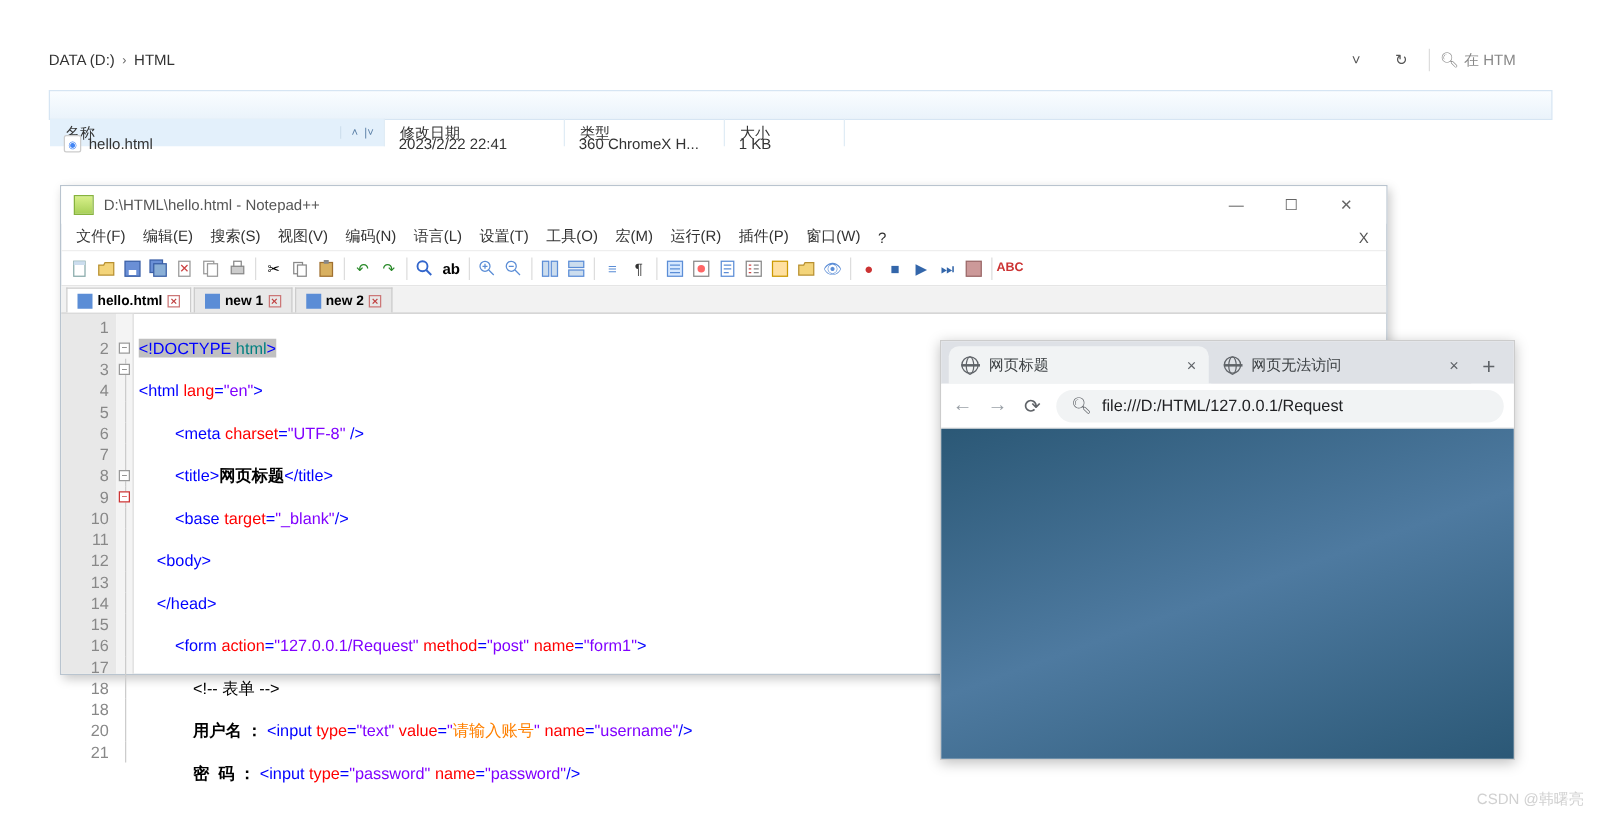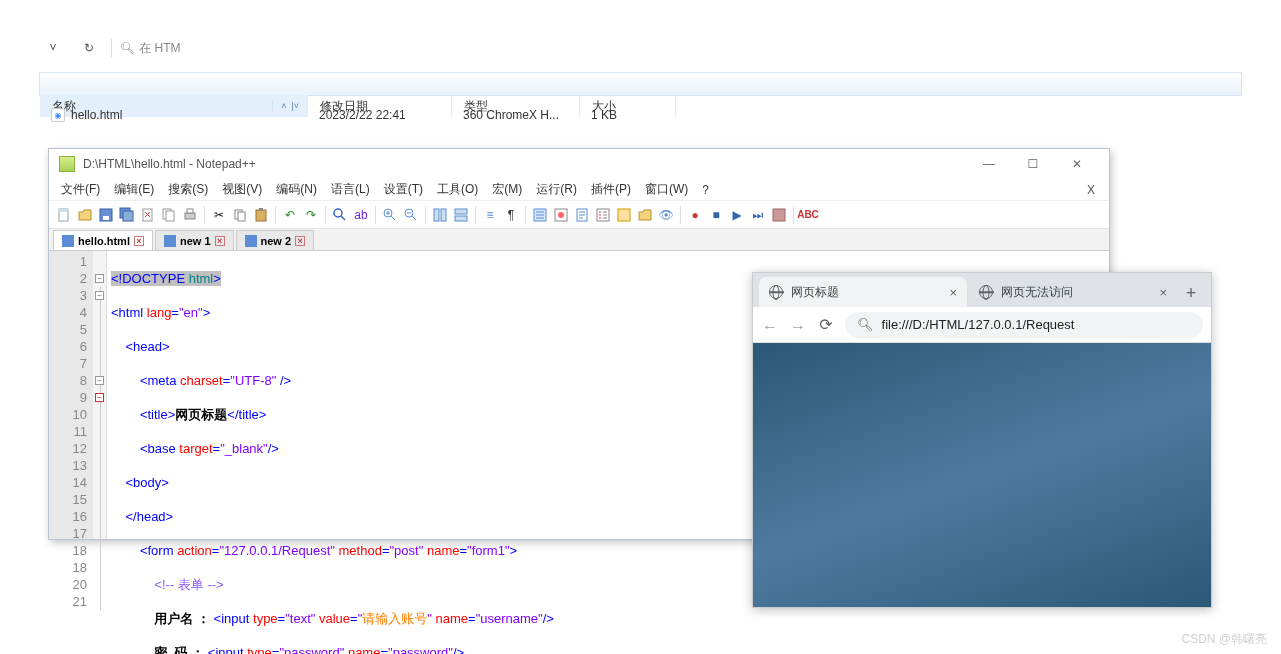--- a/index.html
+++ b/index.html
@@ -56,21 +56,21 @@
 .fold div { height: 17px; display: flex; align-items: center; justify-content: center; color: #888; font-size: 9px; position: relative; }
 .fold .line::before { content: ""; position: absolute; top: 0; bottom: 0; left: 50%; width: 1px; background: #ccc; }
 .fold .box { width: 9px; height: 9px; border: 1px solid #999; background: #fff; display: flex; align-items: center; justify-content: center; font-size: 8px; line-height: 1; color: #666; z-index: 1; }
 .code { flex: 1; padding: 2px 0 0 4px; white-space: pre; position: relative; }
 .code .ln { height: 17px; }
 .code .sel { background: #c0c0c0; }
 .t-blue { color: #0000ff; }
 .t-red { color: #ff0000; }
 .t-purple { color: #8000ff; }
 .t-black { color: #000; font-weight: bold; }
-.t-green { color: #8b5cf6; text-align: center; }
+.t-green { color: #000000; text-align: center; }
 .t-orange { color: #ff8000; }
 .t-teal { color: #008080; }
 
 
 .browser { position: absolute; top: 272px; left: 752px; width: 460px; height: 336px; background: #fff; border: 1px solid #ccc; box-shadow: 0 2px 10px rgba(0,0,0,0.25); display: flex; flex-direction: column; }
 .b-tabs { height: 34px; background: #dee1e6; display: flex; align-items: flex-end; padding: 0 6px; }
 .b-tab { height: 30px; flex: 1; background: #dee1e6; border-radius: 8px 8px 0 0; display: flex; align-items: center; padding: 0 10px; gap: 8px; font-size: 12px; color: #3c4043; min-width: 0; }
 .b-tab.inactive { background: #f1f3f4; margin-right: 2px; }
 .b-tab .globe { width: 14px; height: 14px; border: 1.5px solid #5f6368; border-radius: 50%; position: relative; flex-shrink: 0; }
 .b-tab .globe::before { content: ""; position: absolute; top: -1.5px; bottom: -1.5px; left: 50%; width: 5px; border: 1.5px solid #5f6368; border-radius: 50%; transform: translateX(-50%); }
@@ -86,20 +86,25 @@
 .b-content { flex: 1; background: linear-gradient(160deg,#2b5876 0%,#4e7aa0 50%,#2b5876 100%); }
 
 .watermark { position: absolute; right: 14px; bottom: 6px; font-size: 12px; color: rgba(200,200,200,0.85); }
 
 svg.icon { width: 16px; height: 16px; }
 </style>
 </head>
 <body>
 
 <div class="explorer-bar">
+  <div class="breadcrumb">
+    <span>DATA (D:)</span>
+    <span class="chev">›</span>
+    <span>HTML</span>
+  </div>
   <div class="explorer-actions">
     <div class="explorer-btn">˅</div>
     <div class="explorer-btn">↻</div>
     <div class="explorer-sep"></div>
     <div class="search-box">
       <span>🔍︎</span>
       <span>在 HTM</span>
     </div>
   </div>
 </div>
@@ -208,21 +213,21 @@
     <span class="tsep"></span>
     <span class="tb" style="color:#2a8a2a">↶</span>
     <span class="tb" style="color:#2a8a2a">↷</span>
     <span class="tsep"></span>
     <span class="tb">
         <svg class="icon" viewBox="0 0 16 16">
           <circle cx="6" cy="6" r="4" fill="none" stroke="#36c" stroke-width="1.5"></circle>
           <path d="M9 9l4 4" stroke="#36c" stroke-width="1.5"></path>
         </svg>
       </span>
-    <span class="tb" style="color:#6d28d9;font-weight:normal">ab</span>
+    <span class="tb" style="color:#000000;font-weight:bold">ab</span>
     <span class="tsep"></span>
     <span class="tb">
         <svg class="icon" viewBox="0 0 16 16">
           <circle cx="6" cy="6" r="4" fill="none" stroke="#5b8dd6"></circle>
           <path d="M6 4v4M4 6h4M9 9l4 4" stroke="#5b8dd6"></path>
         </svg>
       </span>
     <span class="tb">
         <svg class="icon" viewBox="0 0 16 16">
           <circle cx="6" cy="6" r="4" fill="none" stroke="#5b8dd6"></circle>
@@ -365,21 +370,20 @@
         <div class="line"></div>
         <div class="line"></div>
         <div class="line"></div>
         <div class="line"></div>
         <div class="line"></div>
         <div class="line"></div>
     </div>
     <div class="code">
 <div class="ln"><span class="sel"><span class="t-blue">&lt;</span><span class="t-blue">!DOCTYPE</span> <span class="t-teal">html</span><span class="t-blue">&gt;</span></span></div>
 <div class="ln"><span class="t-blue">&lt;</span><span class="t-blue">html</span> <span class="t-red">lang</span><span class="t-blue">=</span><span class="t-purple">"en"</span><span class="t-blue">&gt;</span></div>
-<div class="ln">    <span class="t-blue">&lt;</span><span class="t-blue">head</span><span class="t-blue">&gt;</span></div>
 <div class="ln">        <span class="t-blue">&lt;</span><span class="t-blue">meta</span> <span class="t-red">charset</span><span class="t-blue">=</span><span class="t-purple">"UTF-8"</span> <span class="t-blue">/&gt;</span></div>
 <div class="ln">        <span class="t-blue">&lt;</span><span class="t-blue">title</span><span class="t-blue">&gt;</span><span class="t-black">网页标题</span><span class="t-blue">&lt;/</span><span class="t-blue">title</span><span class="t-blue">&gt;</span></div>
 <div class="ln">        <span class="t-blue">&lt;</span><span class="t-blue">base</span> <span class="t-red">target</span><span class="t-blue">=</span><span class="t-purple">"_blank"</span><span class="t-blue">/&gt;</span></div>
 <div class="ln">    <span class="t-blue">&lt;</span><span class="t-blue">body</span><span class="t-blue">&gt;</span></div>
 <div class="ln">    <span class="t-blue">&lt;/</span><span class="t-blue">head</span><span class="t-blue">&gt;</span></div>
 <div class="ln">        <span class="t-blue">&lt;</span><span class="t-blue">form</span> <span class="t-red">action</span><span class="t-blue">=</span><span class="t-purple">"127.0.0.1/Request"</span> <span class="t-red">method</span><span class="t-blue">=</span><span class="t-purple">"post"</span> <span class="t-red">name</span><span class="t-blue">=</span><span class="t-purple">"form1"</span><span class="t-blue">&gt;</span></div>
 <div class="ln">            <span class="t-green">&lt;!-- 表单 --&gt;</span></div>
 <div class="ln">            <span class="t-black">用户名 ：</span> <span class="t-blue">&lt;</span><span class="t-blue">input</span> <span class="t-red">type</span><span class="t-blue">=</span><span class="t-purple">"text"</span> <span class="t-red">value</span><span class="t-blue">=</span><span class="t-purple">"</span><span class="t-orange">请输入账号</span><span class="t-purple">"</span> <span class="t-red">name</span><span class="t-blue">=</span><span class="t-purple">"username"</span><span class="t-blue">/&gt;</span></div>
 <div class="ln">            <span class="t-black">密  码 ：</span> <span class="t-blue">&lt;</span><span class="t-blue">input</span> <span class="t-red">type</span><span class="t-blue">=</span><span class="t-purple">"password"</span> <span class="t-red">name</span><span class="t-blue">=</span><span class="t-purple">"password"</span><span class="t-blue">/&gt;</span></div>
 

